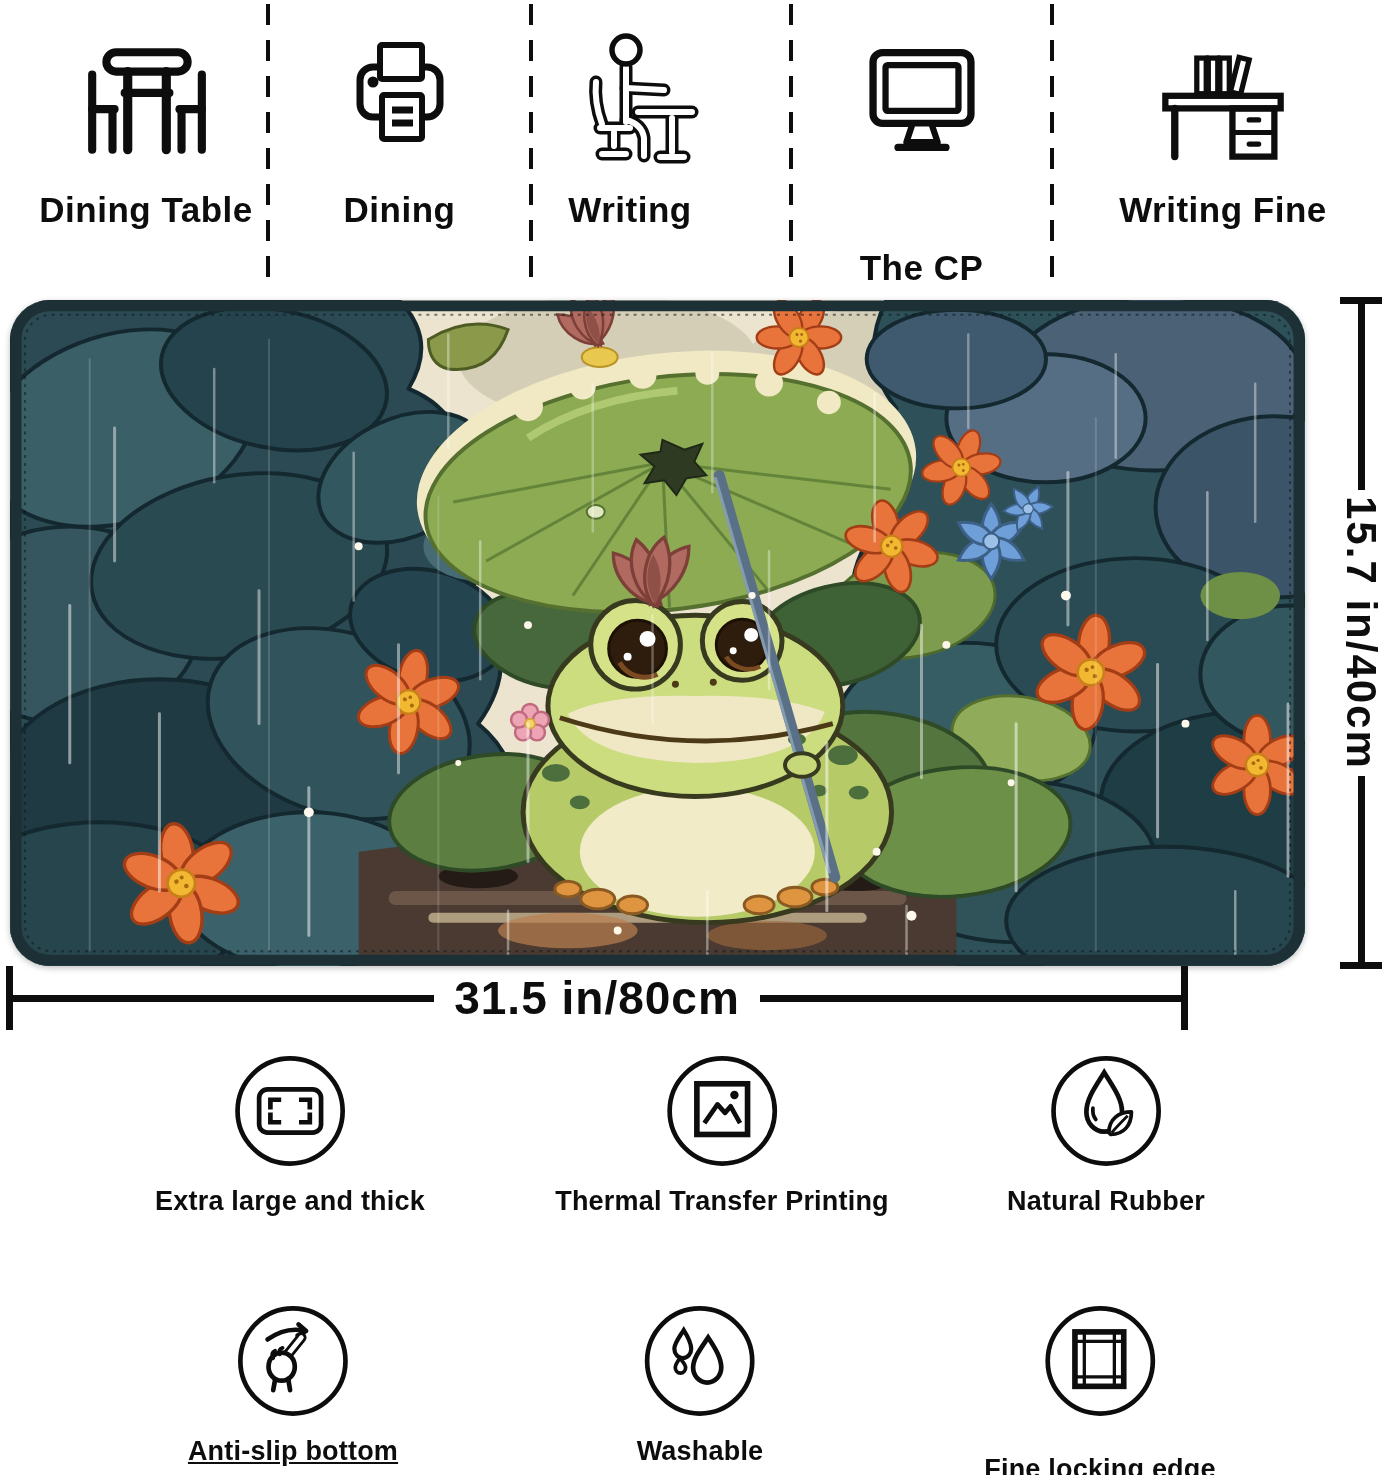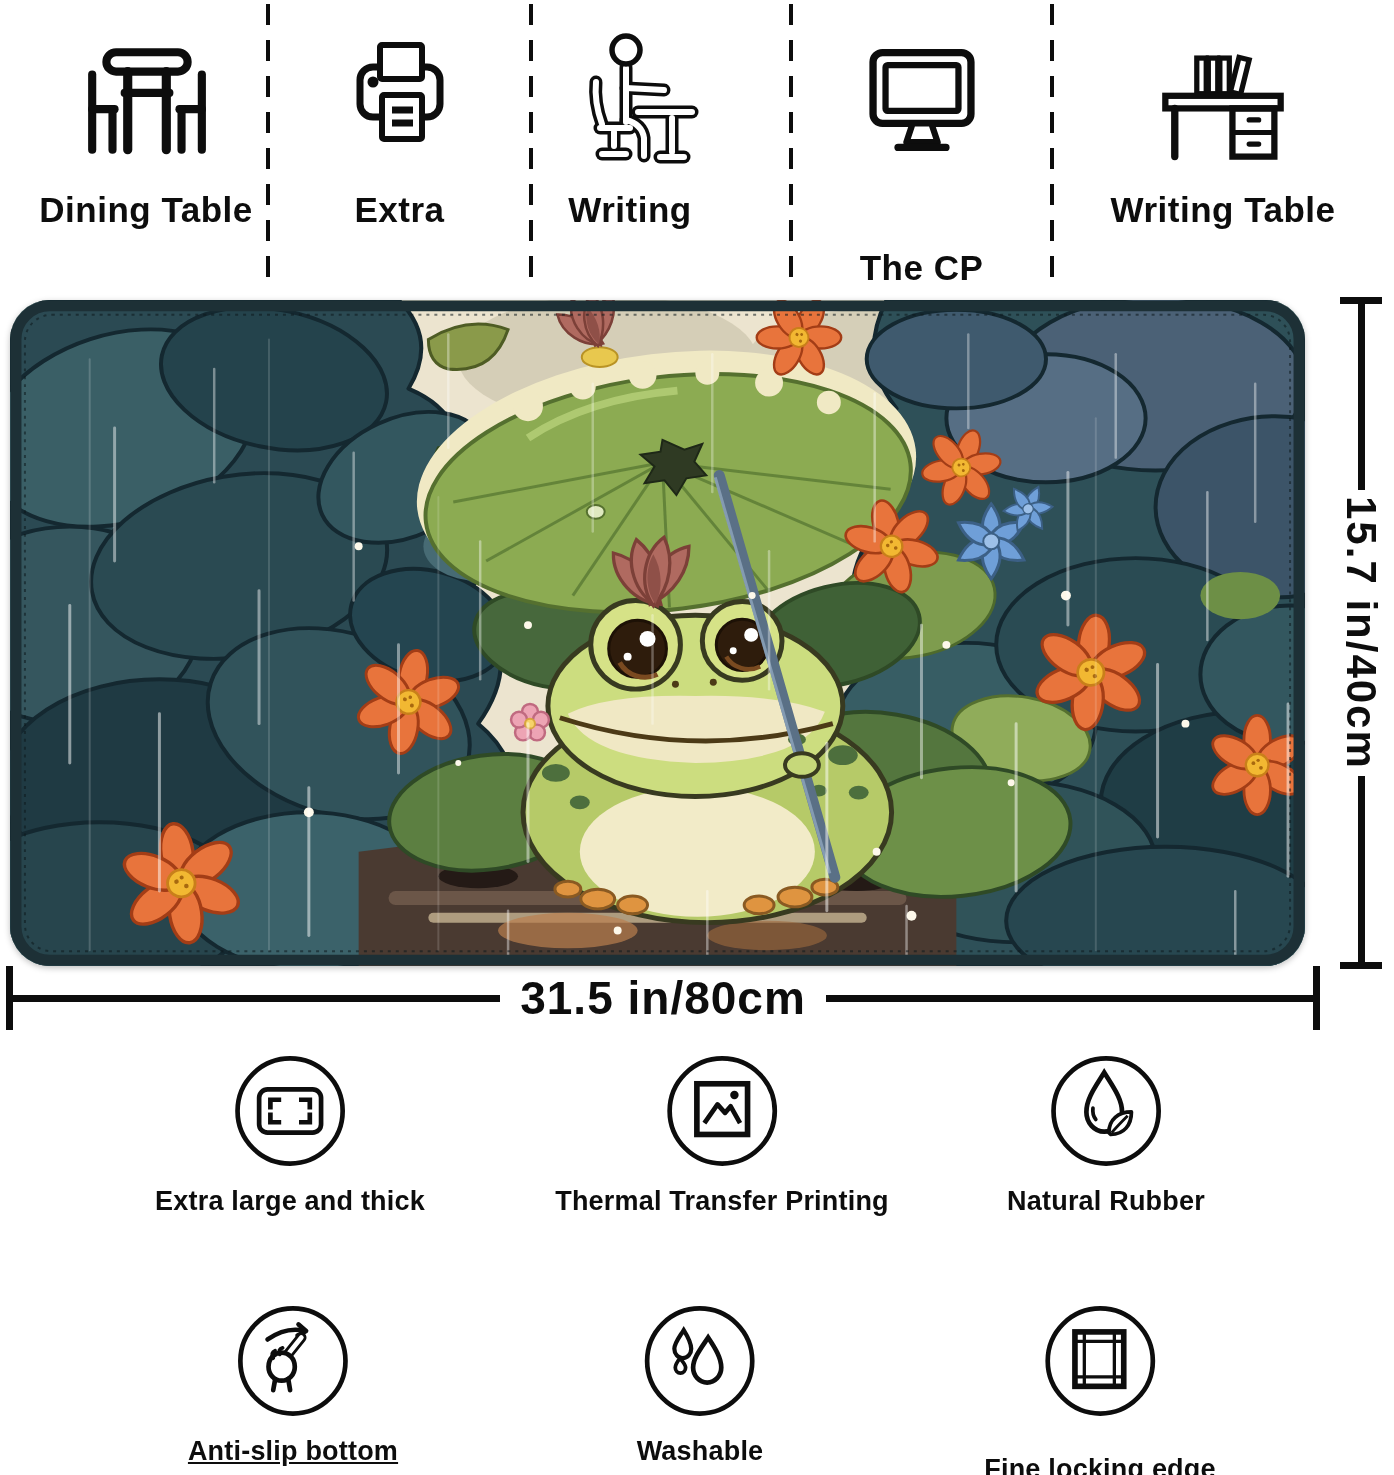--- a/index.html
+++ b/index.html
@@ -17,21 +17,21 @@
   .mat{position:absolute;left:10px;top:300px;width:1295px;height:666px;border-radius:40px;
        overflow:hidden;background:#2c4d55;box-shadow:0 2px 6px rgba(0,0,0,.25);}
   .mat svg{display:block;width:100%;height:100%;}
   
   .vdim{position:absolute;left:1328px;top:297px;width:66px;height:672px;display:flex;
         flex-direction:column;align-items:center;}
   .vdim .tbar{width:42px;height:7px;background:#0d0d0d;flex:0 0 auto;}
   .vdim .vseg{width:7px;flex:1 1 auto;background:#0d0d0d;}
   .vdim .vlabel{writing-mode:vertical-rl;font-size:42px;font-weight:bold;letter-spacing:2px;
                 margin:6px 0;white-space:nowrap;}
-  .hdim{position:absolute;left:6px;top:962px;width:1314px;height:72px;display:flex;
+  .hdim{position:absolute;left:6px;top:962px;width:1182px;height:72px;display:flex;
         align-items:center;}
   .hdim .ebar{width:7px;height:64px;background:#0d0d0d;flex:0 0 auto;}
   .hdim .hseg{height:7px;flex:1 1 auto;background:#0d0d0d;}
   .hdim .hlabel{font-size:46px;font-weight:bold;letter-spacing:1px;padding:0 20px;white-space:nowrap;}
   
   .feat{position:absolute;transform:translateX(-50%);display:flex;flex-direction:column;
         align-items:center;gap:14px;}
   .feat .flabel{font-size:27px;font-weight:bold;letter-spacing:.2px;white-space:nowrap;}
   .f1{left:290px;top:1050px;} .f2{left:684px;top:1050px;margin-left:38px;} .f3{left:1106px;top:1050px;}
   .f4{left:293px;top:1300px;text-decoration:underline;} .f5{left:700px;top:1300px;} .f6{left:1100px;top:1300px;gap:32px;}
@@ -65,21 +65,21 @@
       <div class="iconbox">
         <svg width="120" height="132" viewBox="0 0 120 130" fill="none" stroke="#0d0d0d">
           <rect x="20" y="32" width="80" height="50" rx="13" stroke-width="7"></rect>
           <rect x="40" y="10" width="42" height="34" rx="2" stroke-width="6" fill="#fff"></rect>
           <circle cx="33" cy="47" r="5.5" fill="#0d0d0d" stroke="none"></circle>
           <rect x="42" y="60" width="40" height="44" rx="2" stroke-width="6" fill="#fff"></rect>
           <line x1="52" y1="75" x2="73" y2="75" stroke-width="7"></line>
           <line x1="52" y1="88" x2="73" y2="88" stroke-width="7"></line>
         </svg>
       </div>
-      <div class="top-label">Extra</div>
+      <div class="top-label">Dining</div>
     </div>
 
     <div class="top-cell" style="left:500px;width:260px;">
       <div class="iconbox">
         <svg width="140" height="148" viewBox="0 0 140 144" fill="none" stroke-linecap="round">
           <g stroke="#0d0d0d" stroke-width="13">
             <path d="M66,40 L66,94"></path>
               <path d="M66,60 L104,62"></path>
             <path d="M78,84 L132,84"></path>
               <path d="M112,90 L112,124"></path>
@@ -128,21 +128,21 @@
           <rect x="64" y="22" width="9" height="34" stroke-width="5"></rect>
           <rect x="78" y="22" width="10" height="34" stroke-width="5" transform="rotate(14 83 39)"></rect>
           <rect x="12" y="58" width="110" height="12" stroke-width="6"></rect>
           <line x1="21" y1="70" x2="21" y2="116" stroke-width="7" stroke-linecap="round"></line>
           <rect x="76" y="70" width="40" height="46" stroke-width="6"></rect>
           <line x1="76" y1="93" x2="116" y2="93" stroke-width="5"></line>
           <line x1="92" y1="81" x2="101" y2="81" stroke-width="5" stroke-linecap="round"></line>
           <line x1="92" y1="104" x2="101" y2="104" stroke-width="5" stroke-linecap="round"></line>
         </svg>
       </div>
-      <div class="top-label">Writing Table</div>
+      <div class="top-label">Writing Fine</div>
     </div>
 
     <div class="vdash" style="left:266px;"></div>
     <div class="vdash" style="left:529px;"></div>
     <div class="vdash" style="left:789px;"></div>
     <div class="vdash" style="left:1050px;"></div>
   </div>
 
   <div class="mat">
     <svg viewBox="0 0 1300 676" preserveAspectRatio="none">

